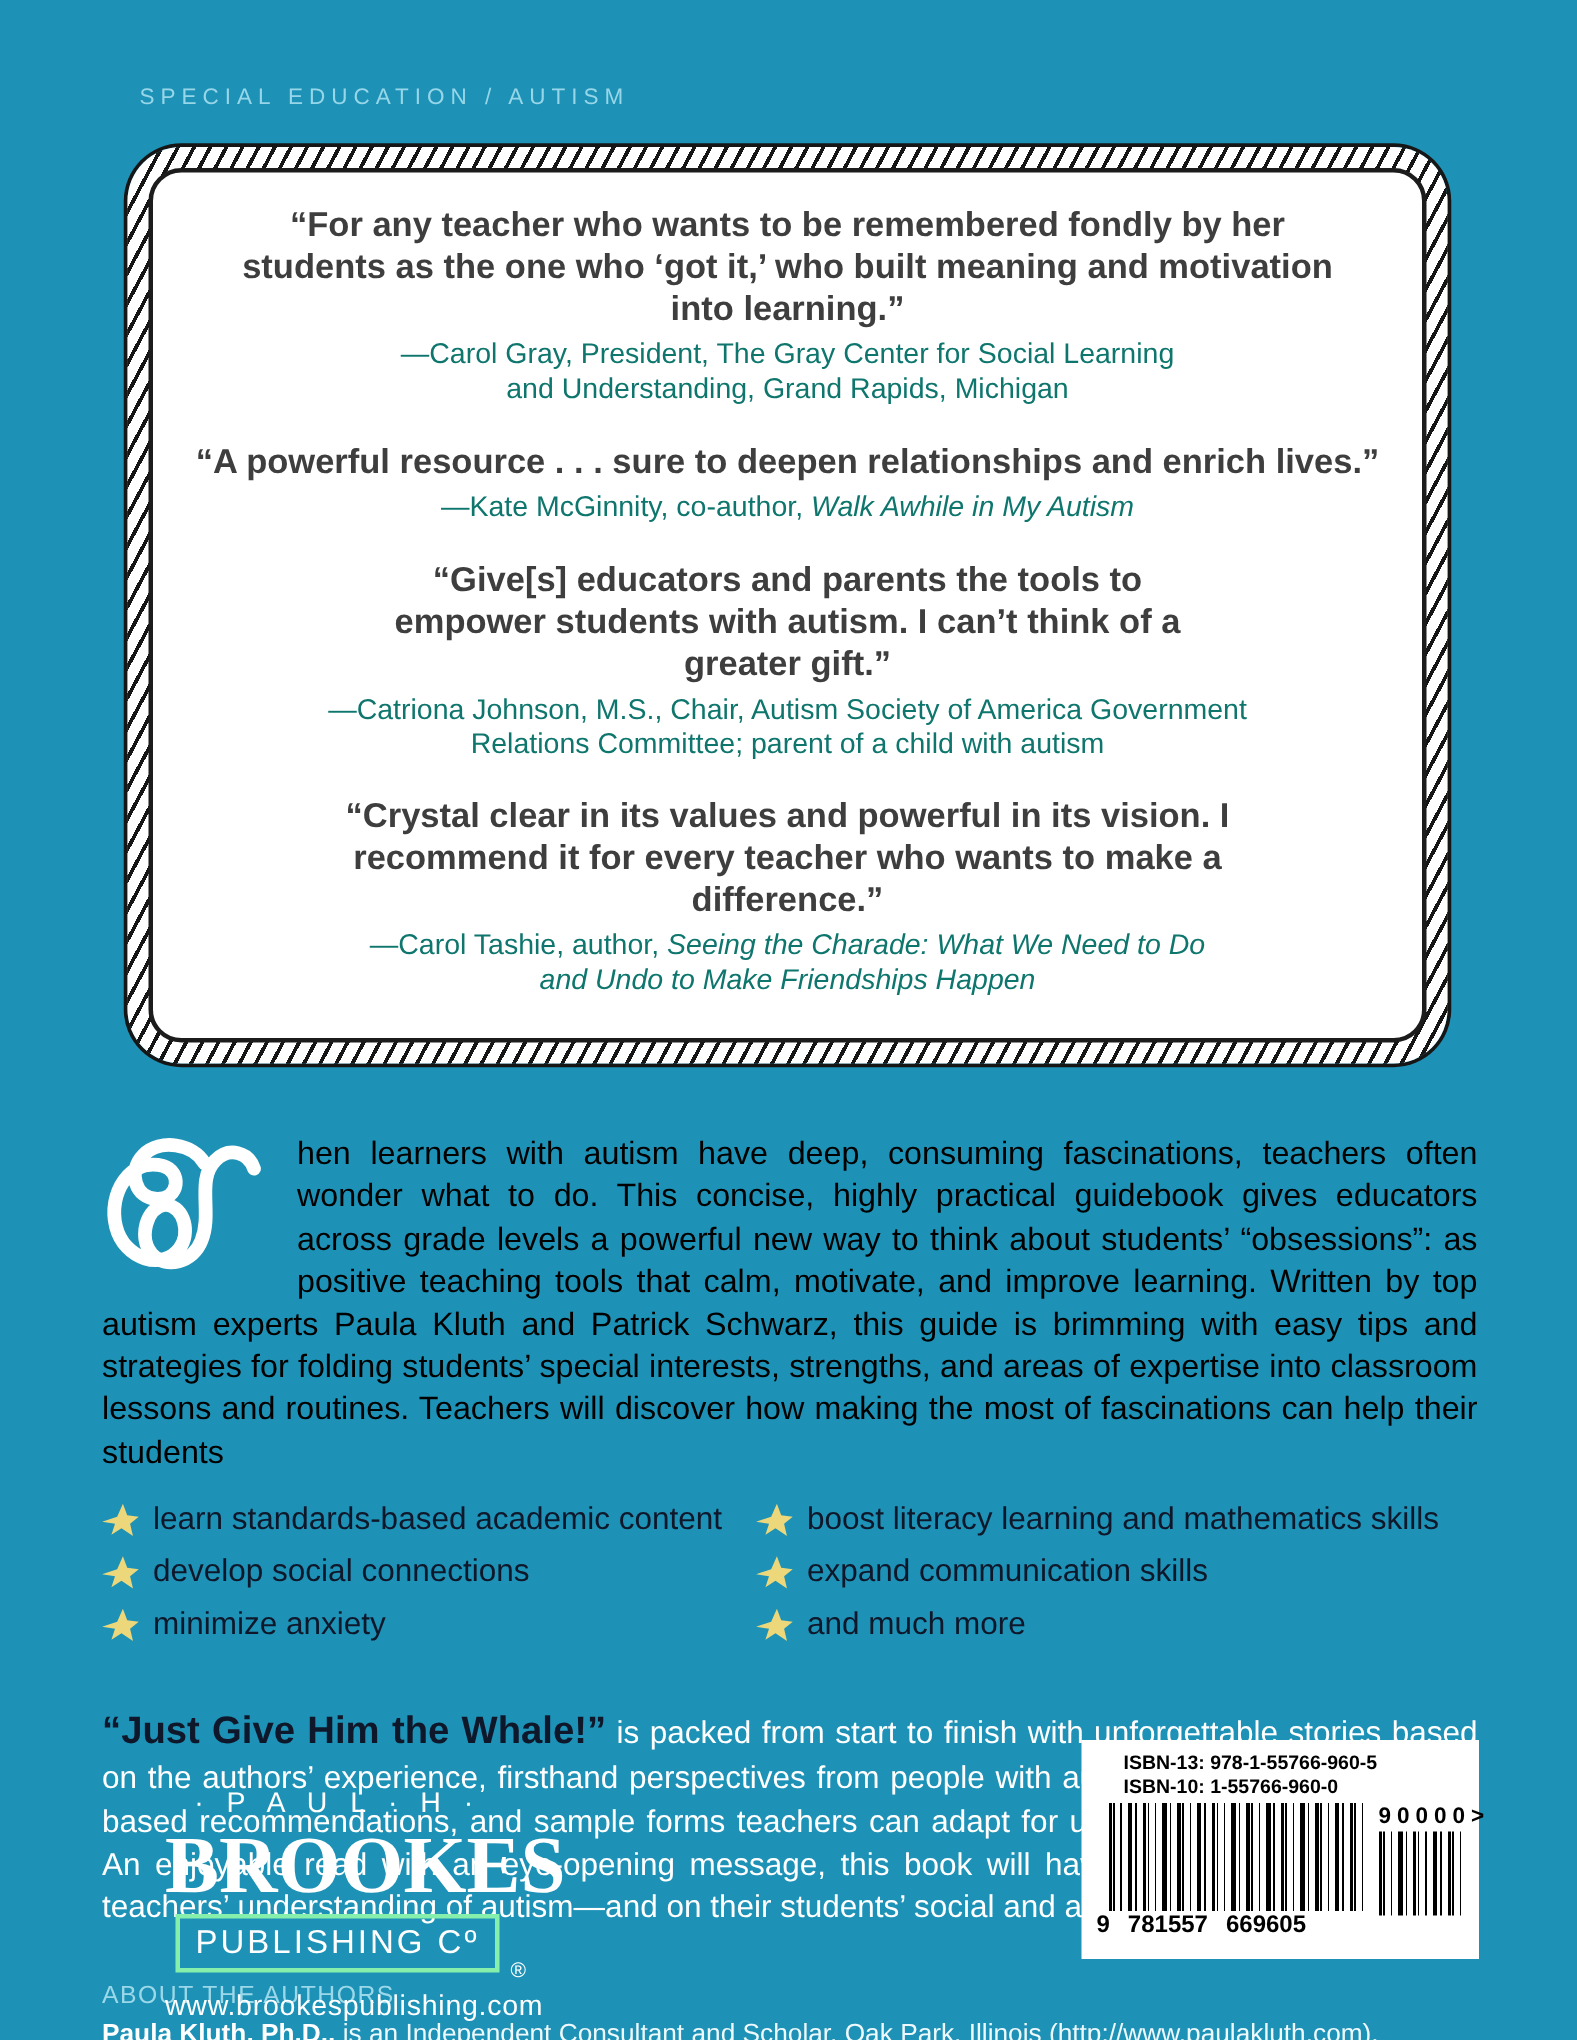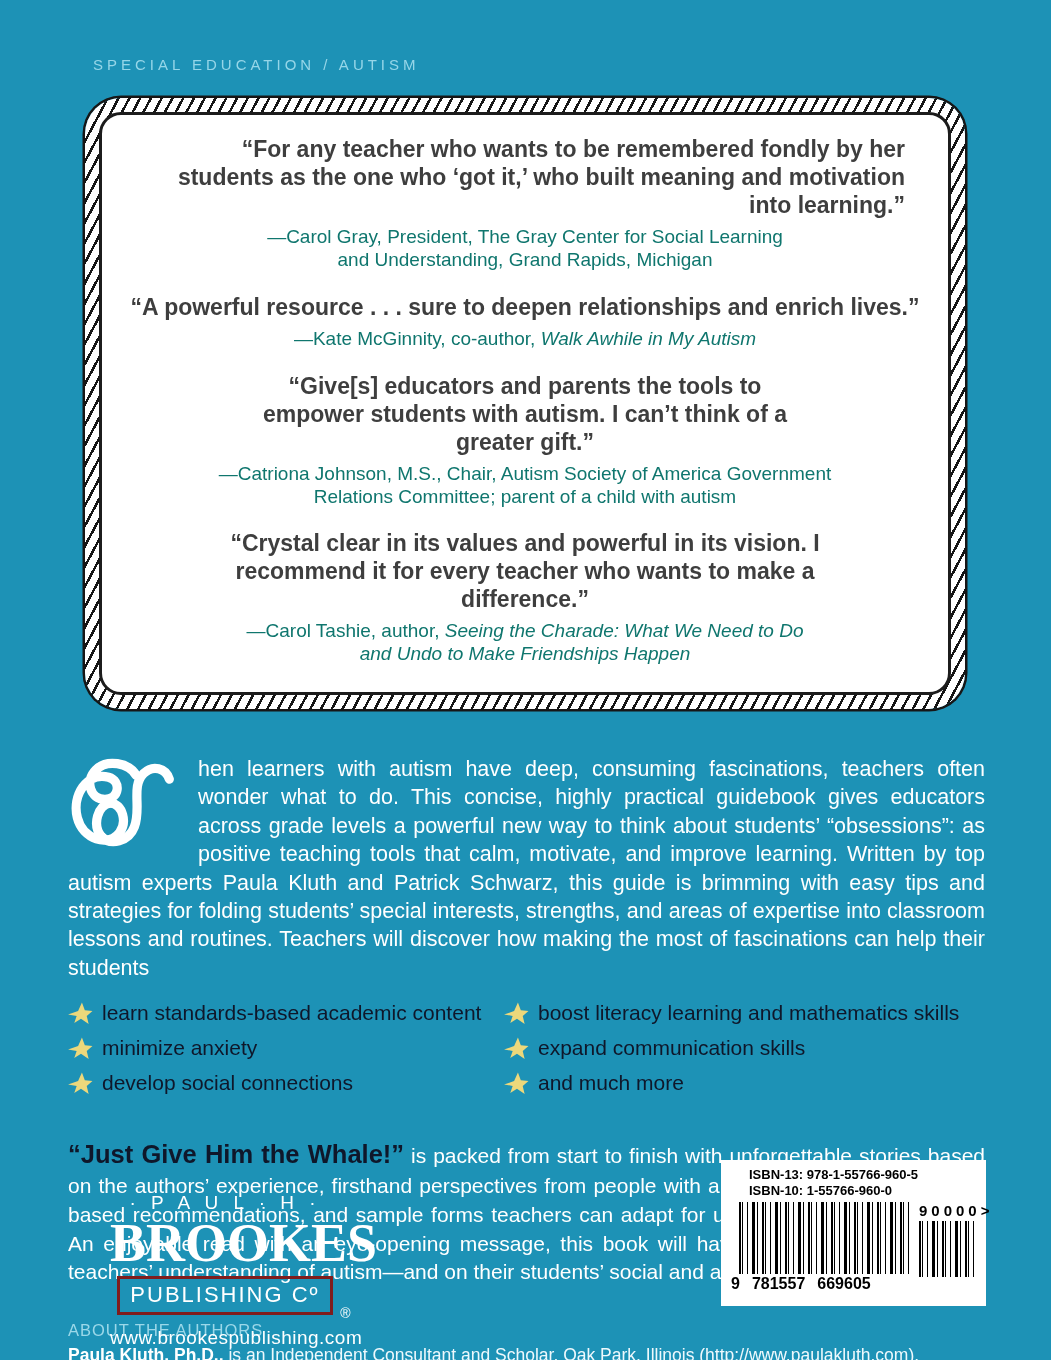--- a/index.html
+++ b/index.html
@@ -38,27 +38,27 @@
   .testimonial{margin:0 auto 21px;}
   .testimonial:last-child{margin-bottom:4px;}
   .quote{
     font-size:23px;font-weight:bold;color:#3e3e3e;
     line-height:1.22;margin:0 auto 7px;
   }
   .attr{
     font-size:19px;color:#0f766e;line-height:1.2;margin:0 auto;
   }
   .attr .title{font-style:italic;}
-  .w760{max-width:760px;text-align:right;} .w700{max-width:700px;} .w560{max-width:560px;}
+  .w760{max-width:760px;} .w700{max-width:700px;} .w560{max-width:560px;}
   .w520{max-width:520px;} .w630{max-width:630px;}
 
   
   .intro{
     margin:46px 0 16px 68px;width:917px;
-    color:#ffffff;font-size:21.5px;line-height:1.32;
+    color:#000000;font-size:21.5px;line-height:1.32;
     text-align:justify;
   }
   .dropcap{float:left;margin:2px 12px 0 0;}
 
   
   .bullets{
     margin:14px 0 0 68px;width:917px;
     display:grid;grid-template-columns:436px auto;
   }
   .bullet-col{list-style:none;margin:0;padding:0;}
@@ -94,21 +94,21 @@
     display:flex;justify-content:space-between;align-items:flex-start;
   }
   .publisher{margin:32px 0 0 45px;text-align:center;color:#ffffff;width:230px;}
   .pub-top{font-size:19px;letter-spacing:5px;margin-bottom:2px;}
   .pub-main{
     font-family:"Liberation Serif",serif;font-weight:bold;
     font-size:54px;line-height:1;letter-spacing:0px;
   }
   .pub-boxed{position:relative;display:inline-block;margin-top:6px;}
   .pub-box{
-    display:inline-block;border:3px solid #7f1d1d;
+    display:inline-block;border:3px solid #86efac;
     padding:3px 10px 4px;font-size:22px;letter-spacing:2px;
   }
   .pub-reg{position:absolute;right:-18px;bottom:-6px;font-size:14px;}
   .pub-url{margin-top:12px;font-size:19px;letter-spacing:0.5px;}
 
   .barcode-box{
     width:265px;height:146px;background:#ffffff;
     box-sizing:border-box;padding:7px 10px 8px 10px;
     color:#000000;
   }
@@ -184,29 +184,29 @@
             </svg>
           </span>
         <span>learn standards-based academic content</span>
       </li>
       <li>
         <span class="star">
             <svg viewBox="0 0 26 24" width="25" height="23">
               <path fill="#ecd87b" d="M0 13 L10.5 9.5 L14.5 0.5 L17.5 8.5 L25.5 9.5 L19.5 14.5 L21.5 23 L13.5 17.5 L6.5 22 L9 14.5 Z"></path>
             </svg>
           </span>
+        <span>develop social connections</span>
+      </li>
+      <li>
+        <span class="star">
+            <svg viewBox="0 0 26 24" width="25" height="23">
+              <path fill="#ecd87b" d="M0 13 L10.5 9.5 L14.5 0.5 L17.5 8.5 L25.5 9.5 L19.5 14.5 L21.5 23 L13.5 17.5 L6.5 22 L9 14.5 Z"></path>
+            </svg>
+          </span>
         <span>minimize anxiety</span>
-      </li>
-      <li>
-        <span class="star">
-            <svg viewBox="0 0 26 24" width="25" height="23">
-              <path fill="#ecd87b" d="M0 13 L10.5 9.5 L14.5 0.5 L17.5 8.5 L25.5 9.5 L19.5 14.5 L21.5 23 L13.5 17.5 L6.5 22 L9 14.5 Z"></path>
-            </svg>
-          </span>
-        <span>develop social connections</span>
       </li>
     </ul>
     <ul class="bullet-col">
       <li>
         <span class="star">
             <svg viewBox="0 0 26 24" width="25" height="23">
               <path fill="#ecd87b" d="M0 13 L10.5 9.5 L14.5 0.5 L17.5 8.5 L25.5 9.5 L19.5 14.5 L21.5 23 L13.5 17.5 L6.5 22 L9 14.5 Z"></path>
             </svg>
           </span>
         <span>boost literacy learning and mathematics skills</span>

